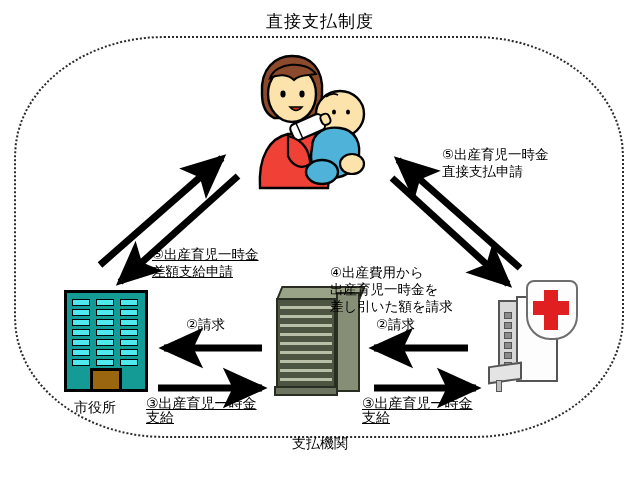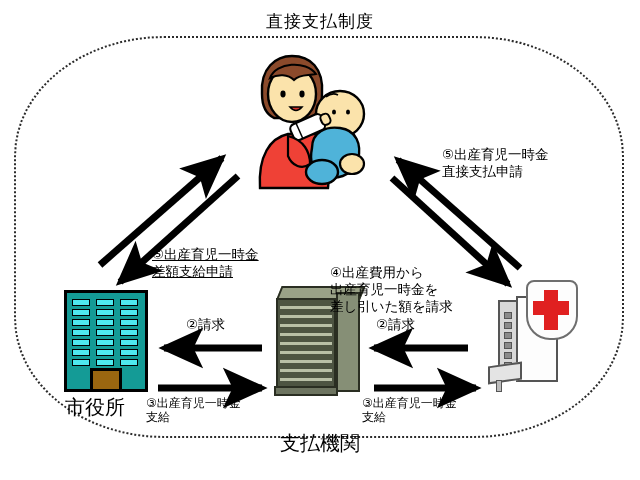--- a/index.html
+++ b/index.html
@@ -35,26 +35,27 @@
   #arrows{left:0;top:0;width:640px;height:480px;}
 
   
   .lbl{
     font-size:13.5px;
     line-height:17px;
     white-space:pre;
     letter-spacing:0px;
   }
   .lbl-sm{
-    font-size:12px;
+    font-size:14px;
     line-height:14px;
     white-space:pre;
+    text-decoration:underline;
   }
   .node-lbl{
-    font-size:20px;
+    font-size:14px;
     line-height:18px;
     text-align:center;
     white-space:pre;
   }
   #note{
     left:28px;top:452px;width:600px;
     font-size:13px;
     white-space:pre;
   }
 

